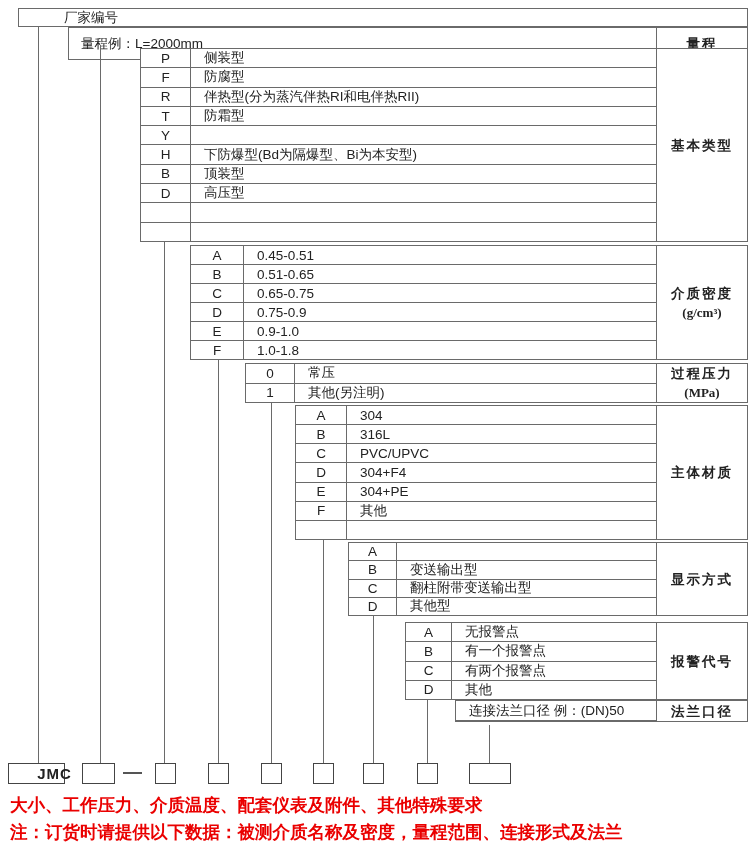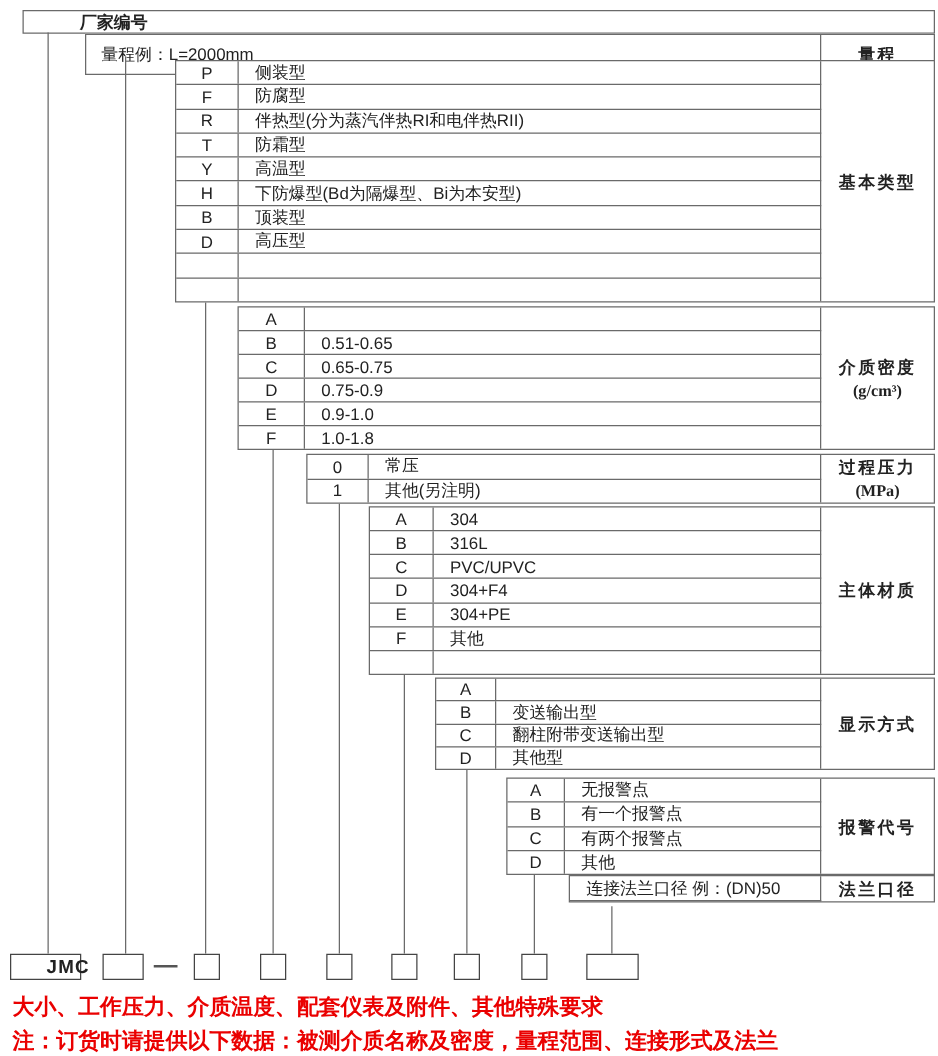--- a/index.html
+++ b/index.html
@@ -36,21 +36,21 @@
   .dash{position:absolute;background:#555;}
   
   .note{position:absolute;left:10px;top:792px;width:738px;font-weight:bold;font-size:17.5px;line-height:27px;white-space:nowrap;}
 </style>
 </head>
 <body>
 
 <div id="stage">
 
   <div class="hrow" style="left:18px;top:8px;width:730px;height:19px;">
-    <div class="htext" style="padding-left:45px;font-weight:bold;">厂家编号</div>
+    <div class="htext" style="padding-left:45px;">厂家编号</div>
   </div>
   <div class="hrow" style="left:68px;top:27px;width:680px;height:33px;">
     <div class="htext">量程例：L=2000mm</div>
     <div class="hlabel">量程</div>
   </div>
 
   <div class="grp" style="left:140px;top:48px;width:608px;height:194px;--cw:49px;">
 
     <div class="glabel">
       <span>基本类型</span>
@@ -72,21 +72,20 @@
         <div class="desc">伴热型(分为蒸汽伴热RI和电伴热RII)</div>
       </div>
 
       <div class="trow">
         <div class="code">T</div>
         <div class="desc">防霜型</div>
       </div>
 
       <div class="trow">
         <div class="code">Y</div>
-        <div class="desc">高温型</div>
       </div>
 
       <div class="trow">
         <div class="code">H</div>
         <div class="desc">下防爆型(Bd为隔爆型、Bi为本安型)</div>
       </div>
 
       <div class="trow">
         <div class="code">B</div>
         <div class="desc">顶装型</div>
@@ -110,20 +109,21 @@
 
   <div class="grp" style="left:190px;top:245px;width:558px;height:115px;--cw:52px;">
 
     <div class="glabel">
       <span>介质密度</span>
       <span class="sub">(g/cm³)</span>
     </div>
 
       <div class="trow">
         <div class="code">A</div>
+        <div class="desc">0.45-0.51</div>
       </div>
 
       <div class="trow">
         <div class="code">B</div>
         <div class="desc">0.51-0.65</div>
       </div>
 
       <div class="trow">
         <div class="code">C</div>
         <div class="desc">0.65-0.75</div>

